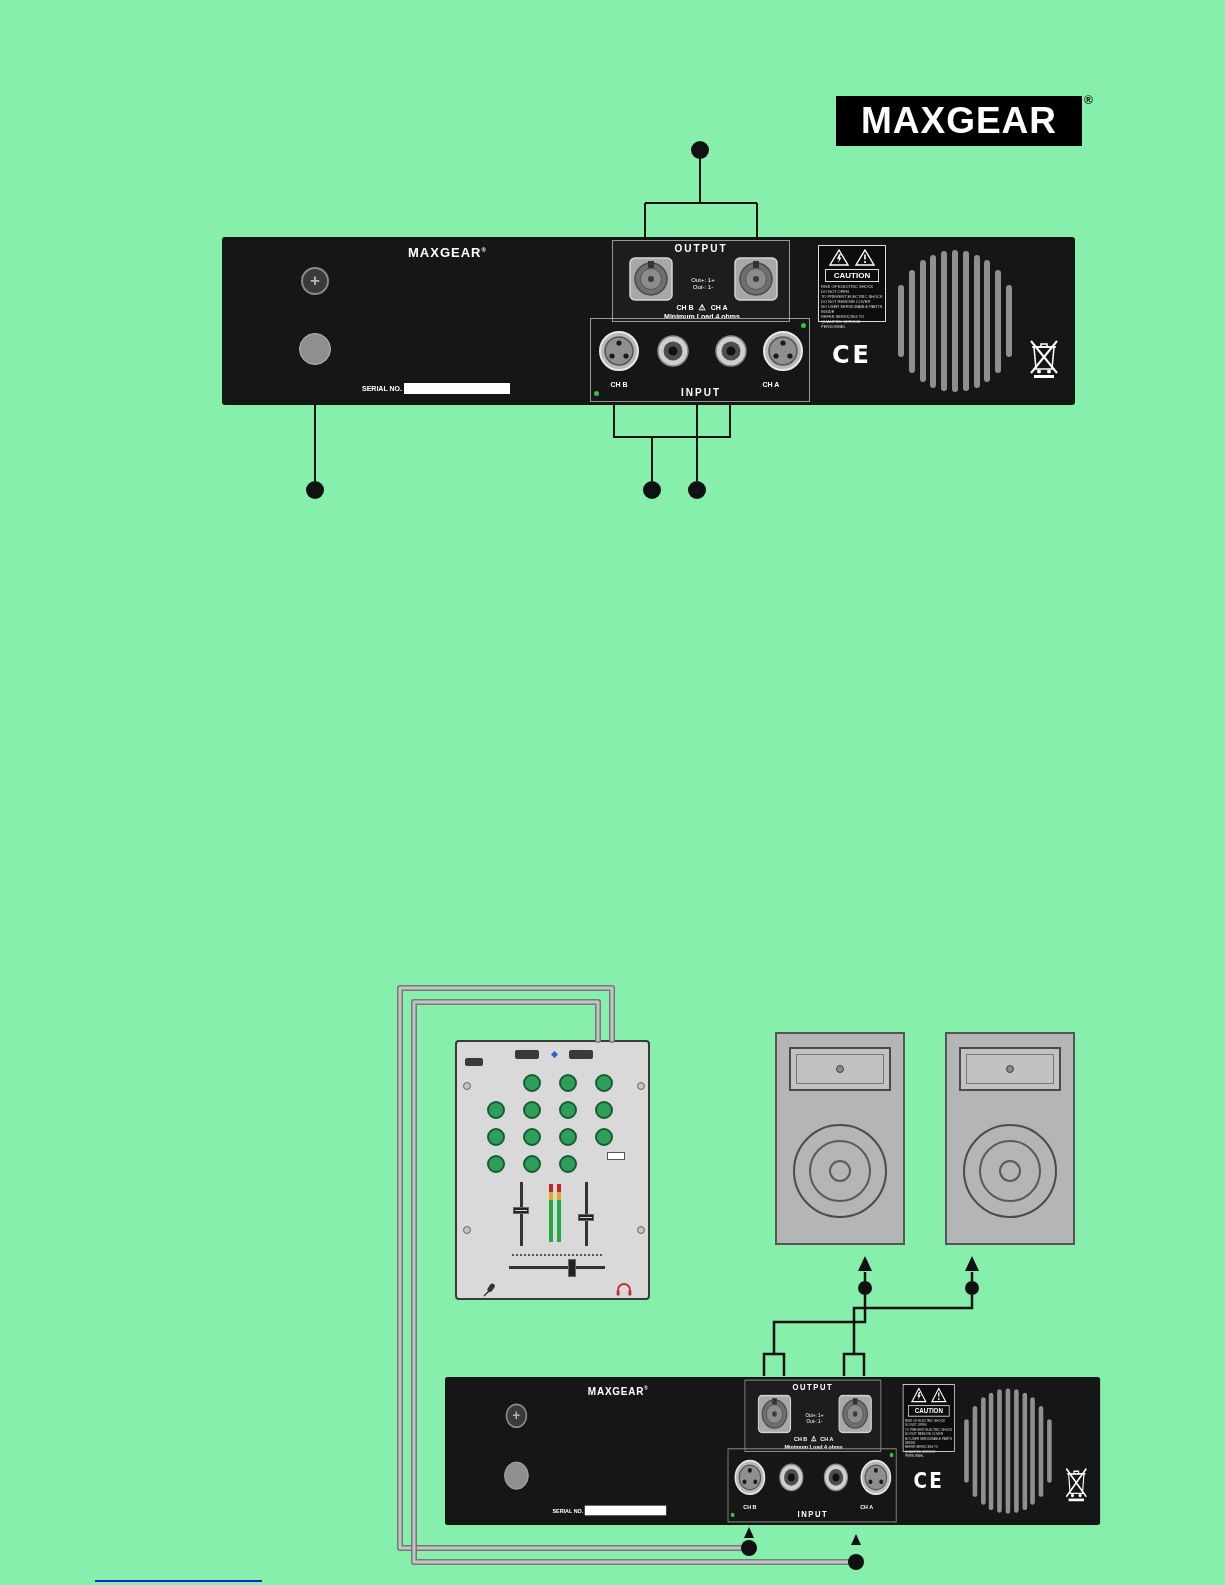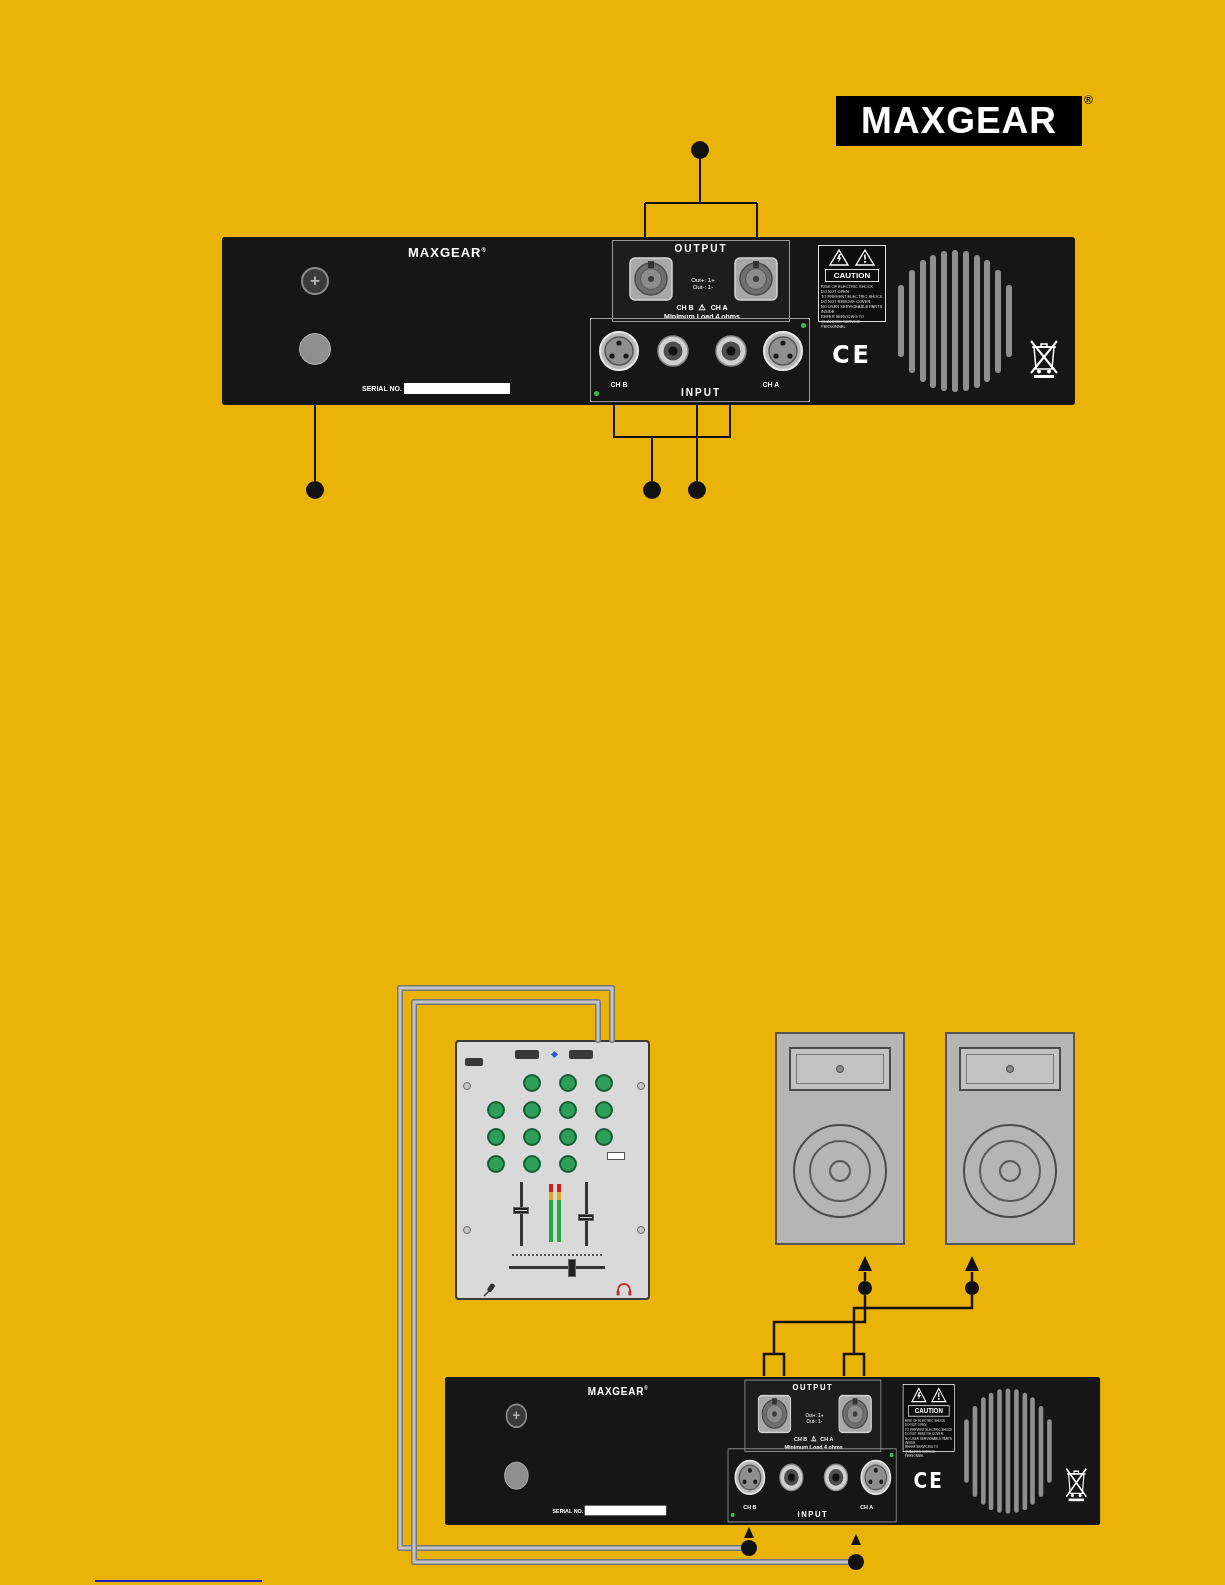--- a/index.html
+++ b/index.html
@@ -1,18 +1,18 @@
 <!DOCTYPE html>
 <html style="--panel-black: #161616; --knob-green: #2e9e5b; --cable-gray: #9a9a9a; --speaker-gray: #b5b5b5; --mixer-gray: #d9d9d9; --link-blue: #2020cc;"><head>
 <meta charset="utf-8">
 <style>
   * { margin:0; padding:0; box-sizing:border-box; }
   html,body { background:#fff; }
   body { width:1225px; height:1585px; font-family:"Liberation Sans", sans-serif; }
-  .page { position:relative; width:1225px; height:1585px; background:#eab308; overflow:hidden; }
+  .page { position:relative; width:1225px; height:1585px; background:#86efac; overflow:hidden; }
   .abs { position:absolute; }
 
   
   .logo { left:836px; top:96px; width:246px; height:50px; background:#000; color:#fff;
           display:flex; align-items:center; justify-content:center;
           font-weight:bold; font-size:37px; letter-spacing:1px; z-index:2; }
   .logo-reg { left:1084px; top:93px; font-size:12px; color:#111; z-index:2; font-weight:bold; }
 
   
   .amp { position:absolute; left:0; top:0; width:853px; height:168px;

